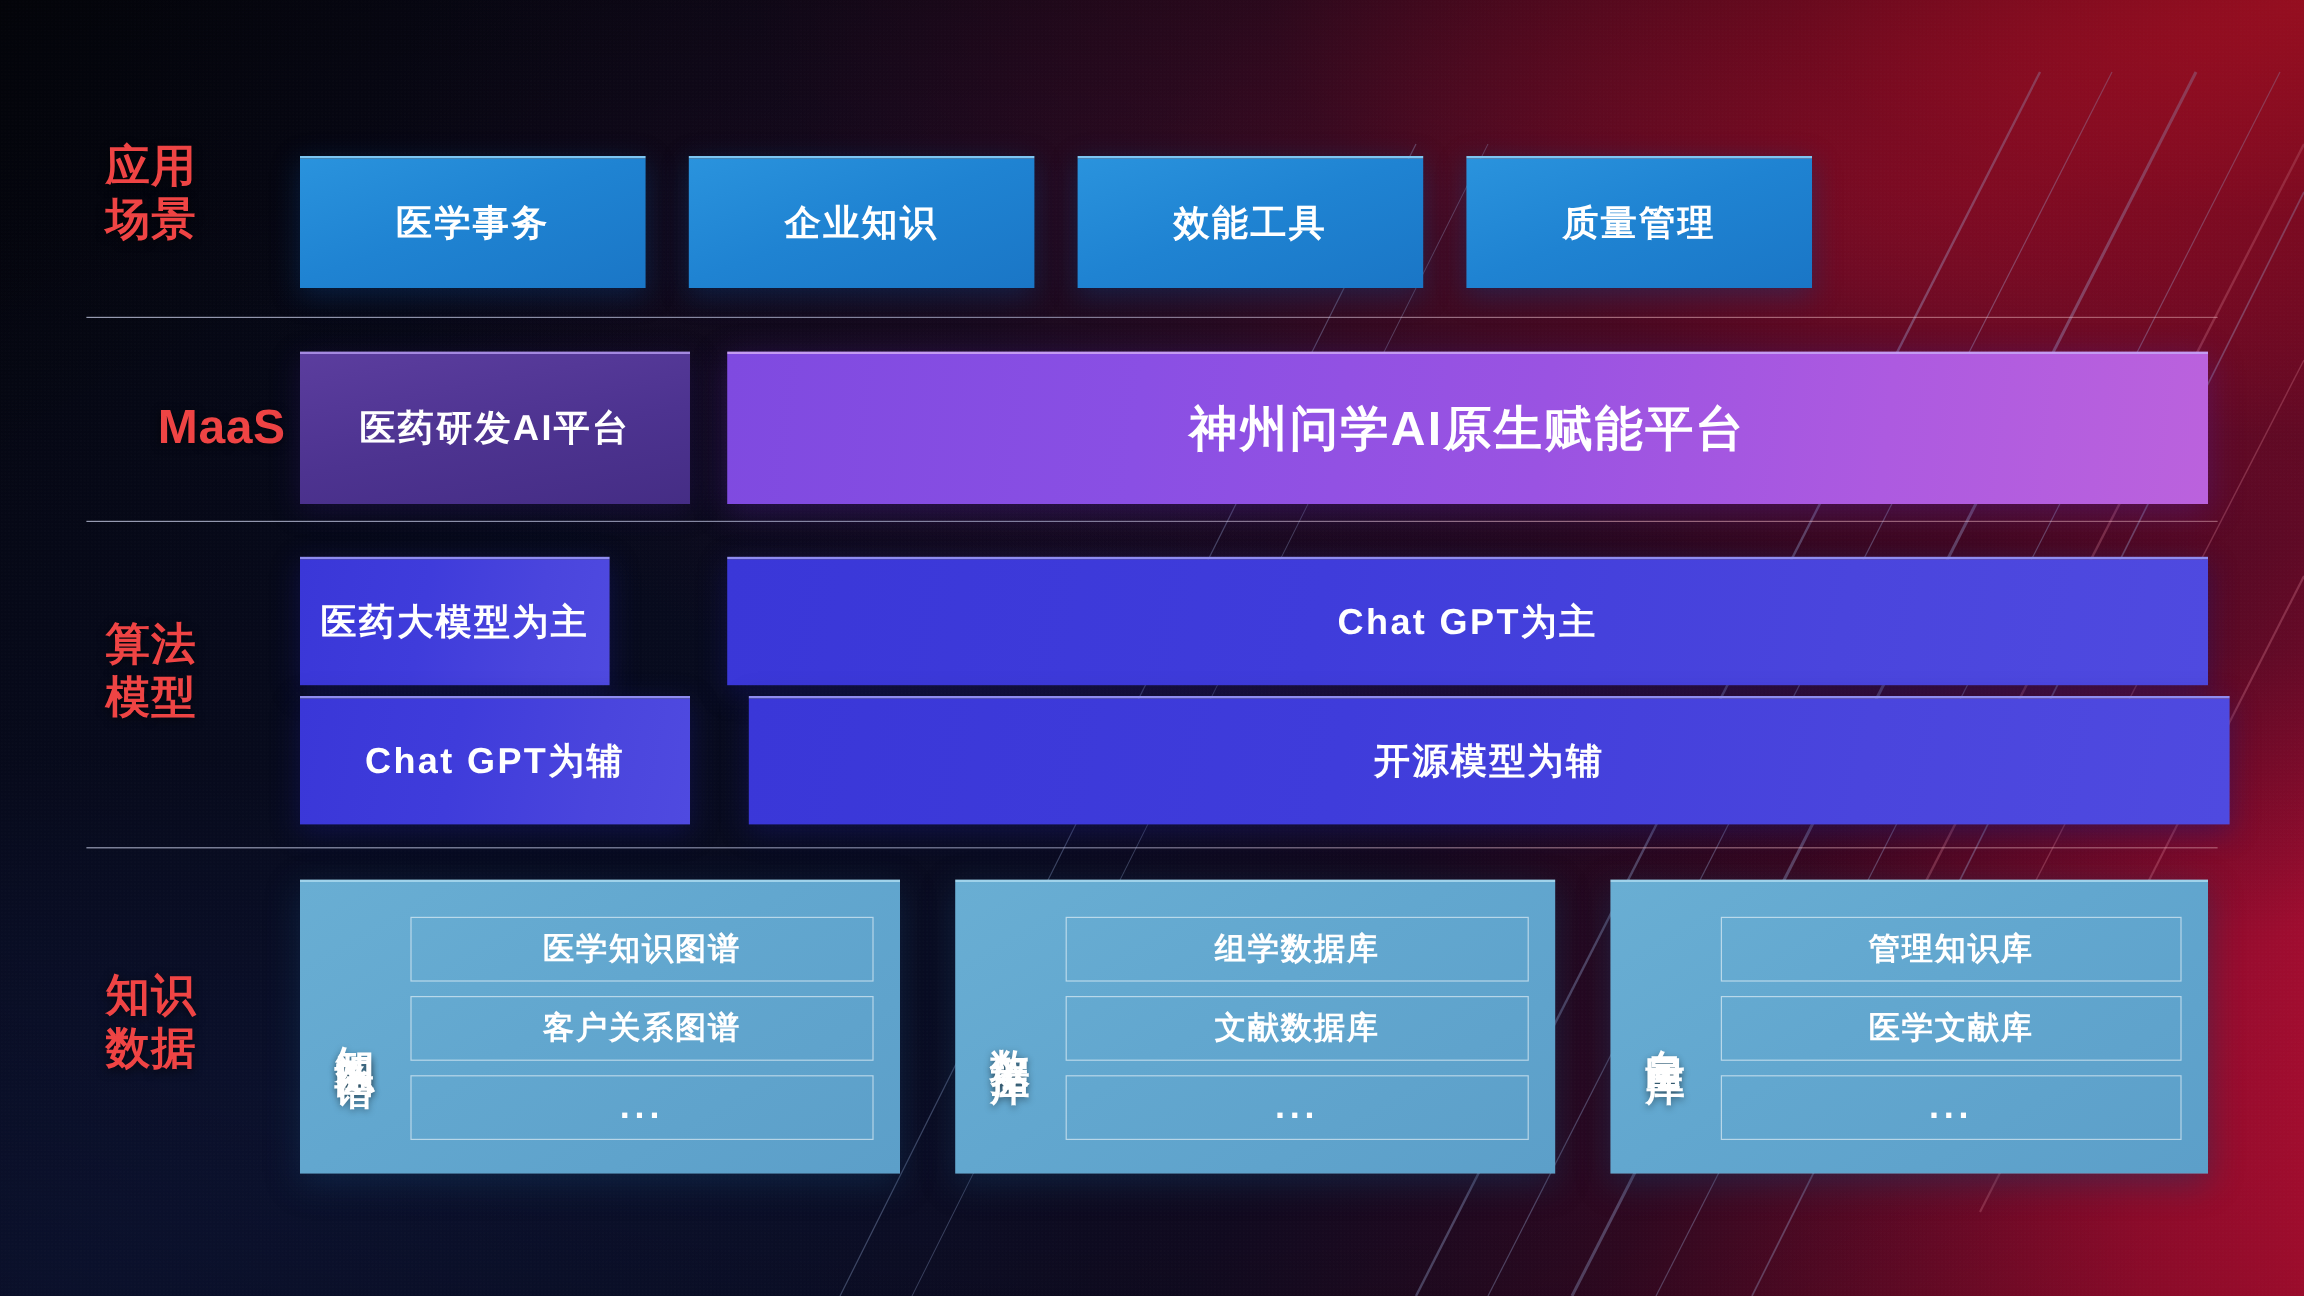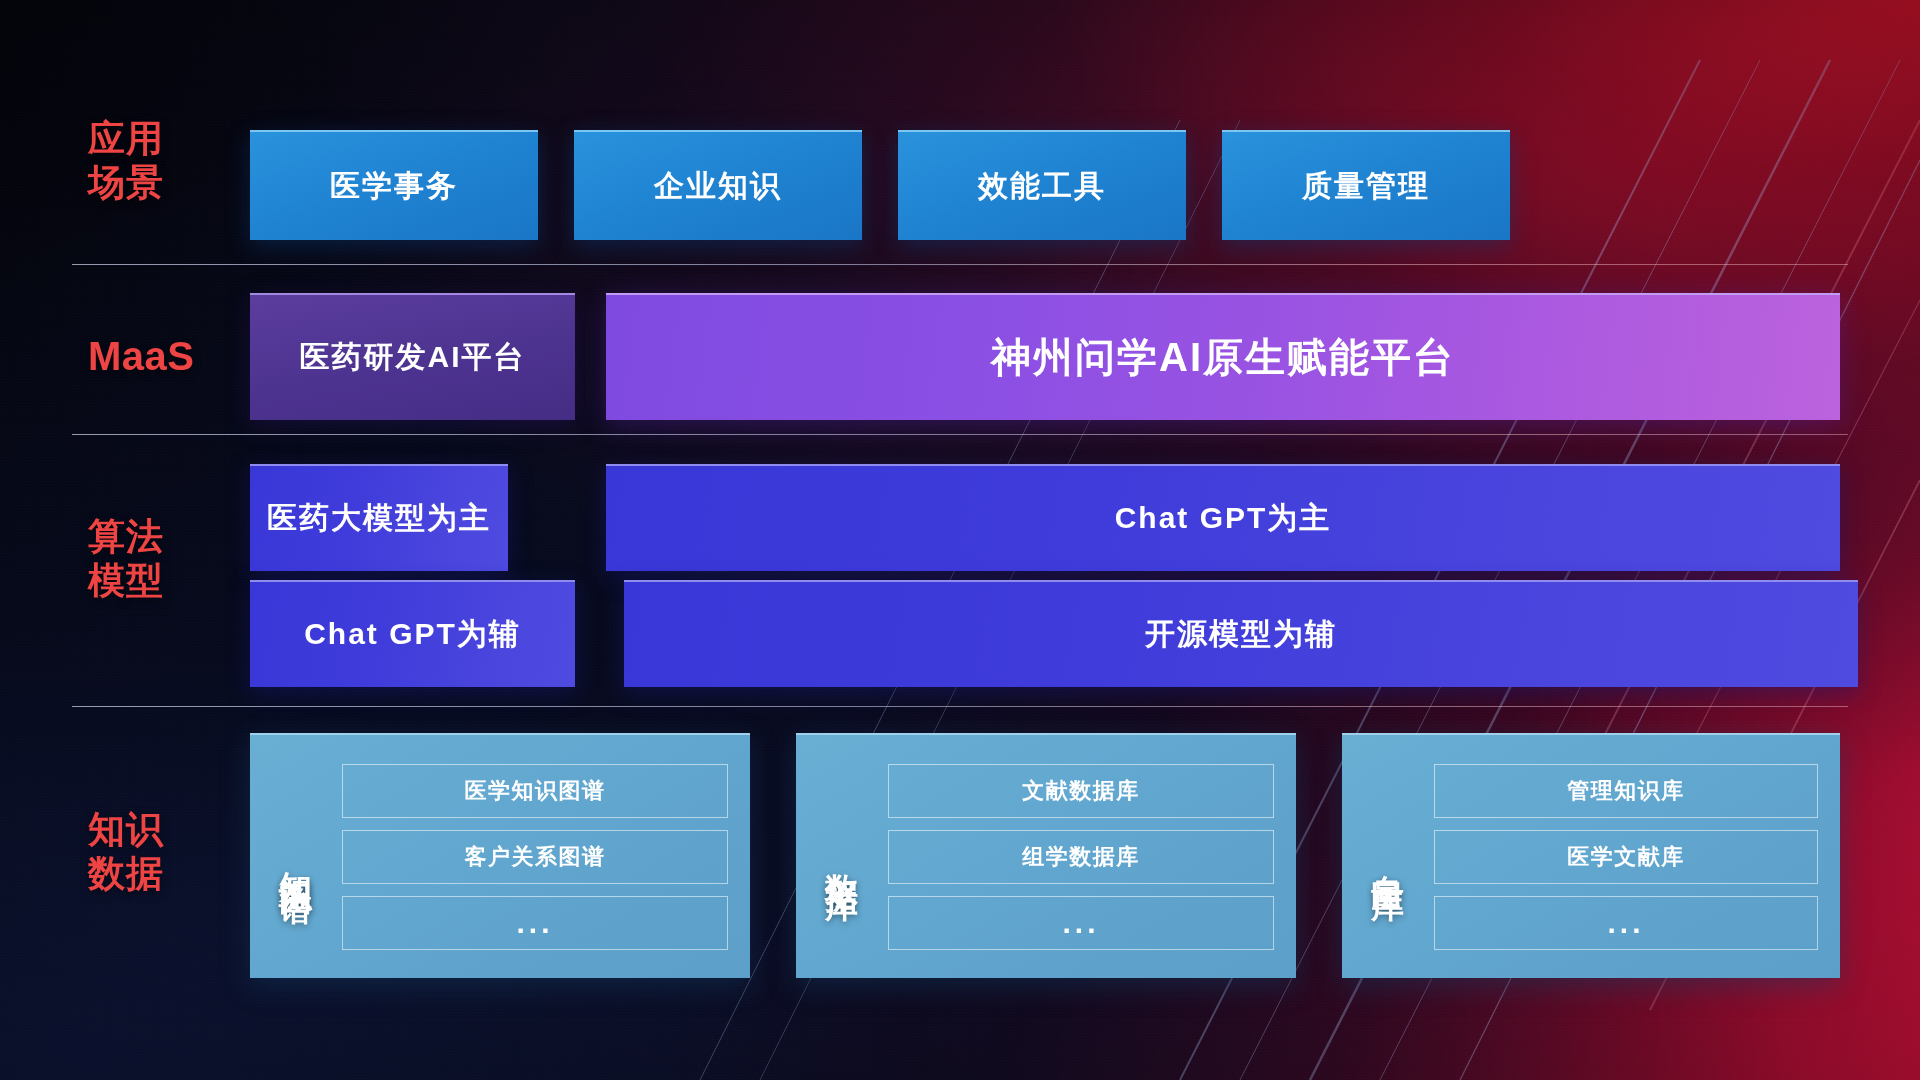--- a/index.html
+++ b/index.html
@@ -31,21 +31,21 @@
   }
 
   
   .stage{position:absolute;inset:0;z-index:2;}
   .rowlabel{
     position:absolute;left:88px;width:150px;
     color:#ef4444;font-weight:bold;font-size:37px;line-height:1.18;
     letter-spacing:1px;text-align:left;
     text-shadow:0 2px 8px rgba(0,0,0,.6);
   }
-  .rowlabel.en{font-size:40px;letter-spacing:0.5px;}
+  .rowlabel.en{font-size:40px;letter-spacing:0.5px;text-align:right;}
   .divider{
     position:absolute;left:72px;right:72px;height:1px;
     background:linear-gradient(90deg,rgba(200,205,230,.75) 0%,rgba(190,195,225,.62) 45%,rgba(235,180,190,.55) 72%,rgba(250,200,205,.42) 100%);
   }
 
   
   .app-track{position:absolute;left:250px;right:null;top:130px;display:flex;gap:36px;}
   .app-box{
     width:288px;height:108px;
     background:linear-gradient(160deg,#2a93dd 0%,#1f83d2 48%,#1a76c6 100%);
@@ -102,21 +102,21 @@
     width:92px;flex:none;
     display:flex;align-items:center;justify-content:center;
     color:#ffffff;font-weight:bold;font-size:33px;
     writing-mode:vertical-rl;letter-spacing:6px;line-height:1;
     text-shadow:0 2px 6px rgba(0,0,0,.35);
   }
   .kitems{flex:1;display:flex;flex-direction:column;justify-content:center;gap:12px;padding:14px 22px 14px 0;}
   .kitem{
     height:52px;border:1px solid rgba(255,255,255,.55);
     display:flex;align-items:center;justify-content:center;
-    color:#ffffff;font-size:22px;font-weight:bold;letter-spacing:1.5px;
+    color:#ffffff;font-size:26px;font-weight:bold;letter-spacing:1.5px;
   }
   .kitem.dots{font-size:30px;letter-spacing:4px;}
 </style>
 </head>
 <body>
 
 <div class="bg">
   <div class="bg-base"></div>
   <svg class="bg-streaks" viewBox="0 0 1920 1080" preserveAspectRatio="none">
     <defs>
@@ -191,22 +191,22 @@
     <div class="kitems">
       <div class="kitem">医学知识图谱</div>
       <div class="kitem">客户关系图谱</div>
       <div class="kitem dots">...</div>
     </div>
   </div>
 
   <div class="kpanel k2">
     <div class="kvlabel">数据库</div>
     <div class="kitems">
+      <div class="kitem">组学数据库</div>
       <div class="kitem">文献数据库</div>
-      <div class="kitem">组学数据库</div>
       <div class="kitem dots">...</div>
     </div>
   </div>
 
   <div class="kpanel k3">
     <div class="kvlabel">向量库</div>
     <div class="kitems">
       <div class="kitem">管理知识库</div>
       <div class="kitem">医学文献库</div>
       <div class="kitem dots">...</div>

